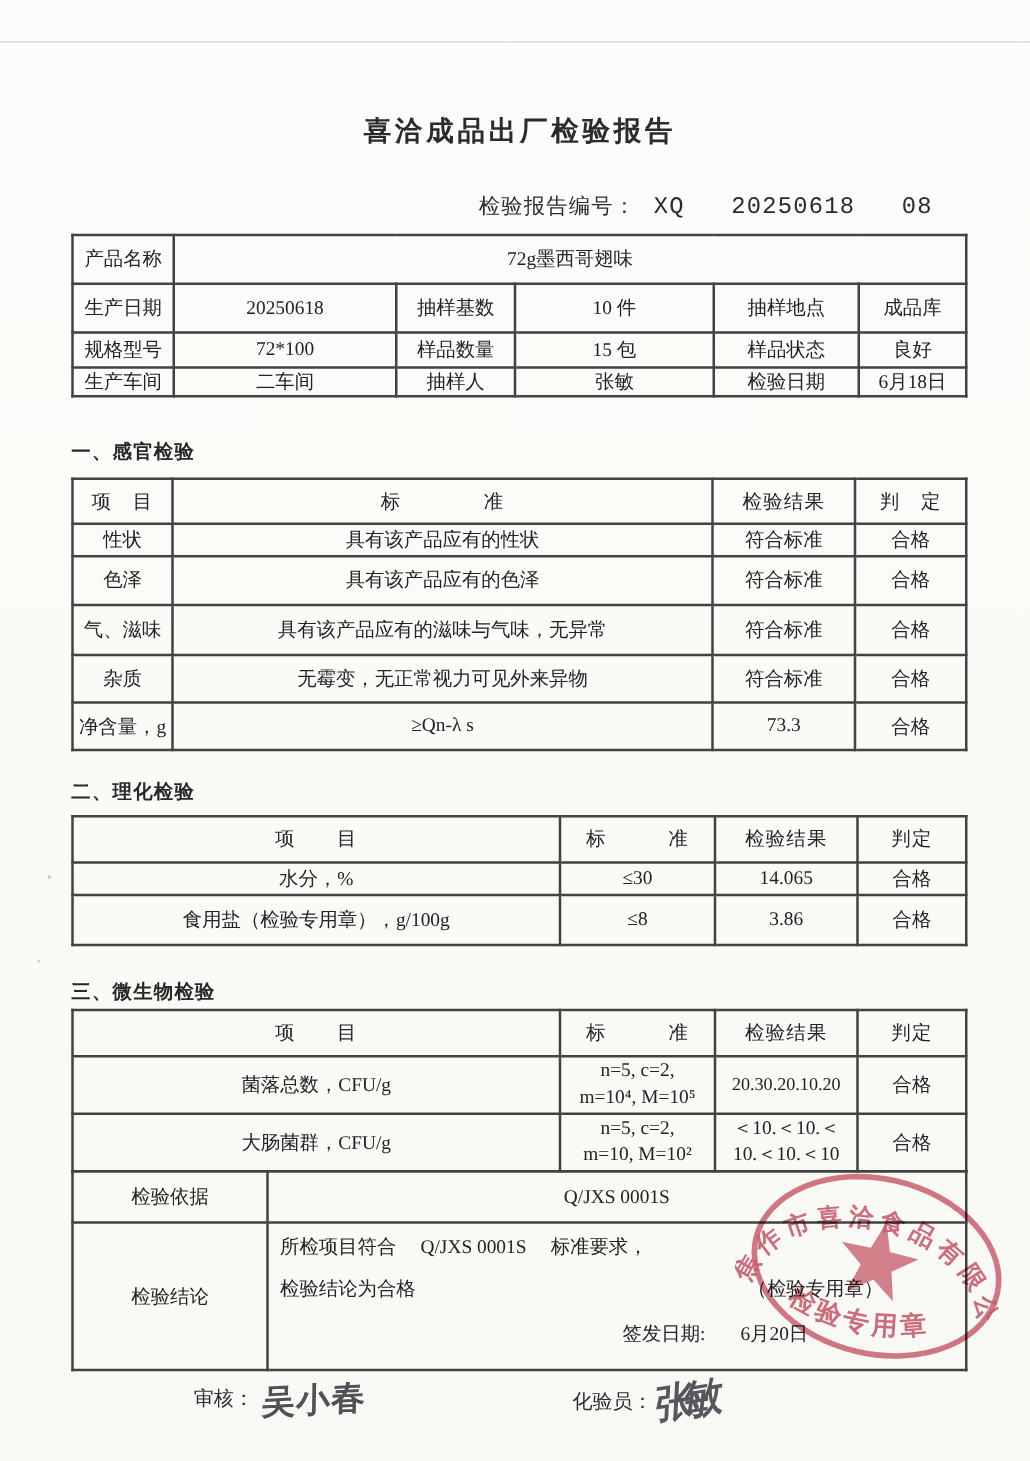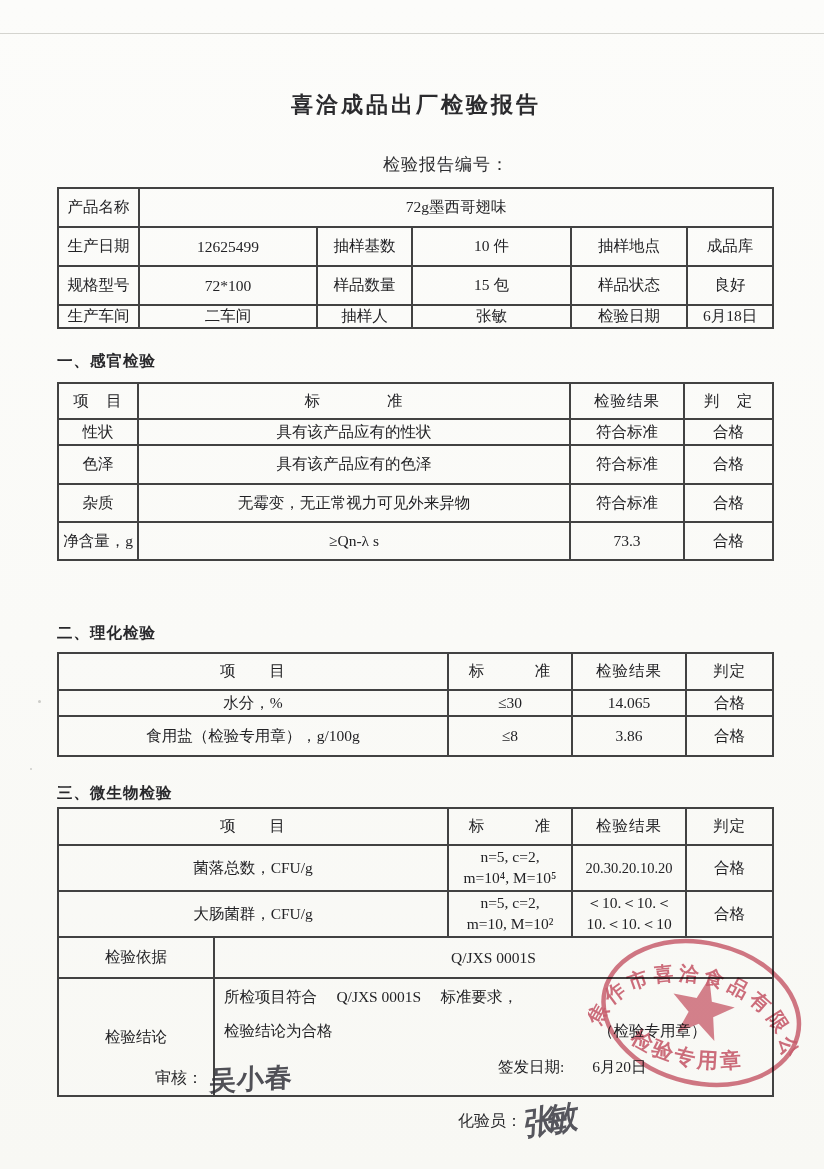--- a/index.html
+++ b/index.html
@@ -89,45 +89,46 @@
 <div class="page">
 
   <div class="scan-line"></div>
   <div class="speck" style="left:38px;top:700px;"></div>
   <div class="speck" style="left:30px;top:768px;width:2px;height:2px;"></div>
 
   <div class="doc-title">喜洽成品出厂检验报告</div>
 
   <div class="report-no-row">
     <span class="report-no-label">检验报告编号：</span>
+    <span class="report-no-value">XQ   20250618   08</span>
   </div>
 
   <table class="grid" style="top:187px;border-radius:26px;">
     <colgroup>
         <col style="width:81px">
         <col style="width:178px">
         <col style="width:95px">
         <col style="width:159px">
         <col style="width:116px">
         <col style="width:86px">
       </colgroup>
     <tbody>
         <tr style="height:39px">
       <td>产品名称</td>
       <td colspan="5">72g墨西哥翅味</td>
     </tr>
     <tr style="height:39px">
       <td>生产日期</td>
-      <td>12625499</td>
+      <td>20250618</td>
       <td>抽样基数</td>
       <td>10 件</td>
       <td>抽样地点</td>
       <td>成品库</td>
     </tr>
-    <tr style="height:39px">
+    <tr style="height:28px">
       <td>规格型号</td>
       <td>72*100</td>
       <td>样品数量</td>
       <td>15 包</td>
       <td>样品状态</td>
       <td>良好</td>
     </tr>
     <tr style="height:23px">
       <td>生产车间</td>
       <td>二车间</td>
@@ -156,20 +157,26 @@
     </tr>
     <tr style="height:26px">
       <td class="left">性状</td>
       <td class="left">具有该产品应有的性状</td>
       <td>符合标准</td>
       <td>合格</td>
     </tr>
     <tr style="height:39px">
       <td class="left">色泽</td>
       <td class="left">具有该产品应有的色泽</td>
+      <td>符合标准</td>
+      <td>合格</td>
+    </tr>
+    <tr style="height:40px">
+      <td class="left">气、滋味</td>
+      <td class="left">具有该产品应有的滋味与气味，无异常</td>
       <td>符合标准</td>
       <td>合格</td>
     </tr>
     <tr style="height:38px">
       <td class="left">杂质</td>
       <td class="left">无霉变，无正常视力可见外来异物</td>
       <td>符合标准</td>
       <td>合格</td>
     </tr>
     <tr style="height:38px">
@@ -268,21 +275,21 @@
         <div class="seal-note">（检验专用章）</div>
         <div class="issue">
           <span>签发日期:</span>
           <span class="val">6月20日</span>
         </div>
       </td>
     </tr>
   </tbody>
     </table>
 
-  <div class="sig" style="left:155px;top:1061px;text-align:center;">
+  <div class="sig" style="left:155px;top:1102px;text-align:center;">
     <span class="sig-label">审核：</span>
     <span class="handwriting">吴小春</span>
   </div>
   <div class="sig" style="left:458px;top:1104px;">
     <span class="sig-label">化验员：</span>
     <span class="scribble">张敏</span>
   </div>
 
   <svg class="stamp" viewBox="0 0 226 166">
     <defs>

